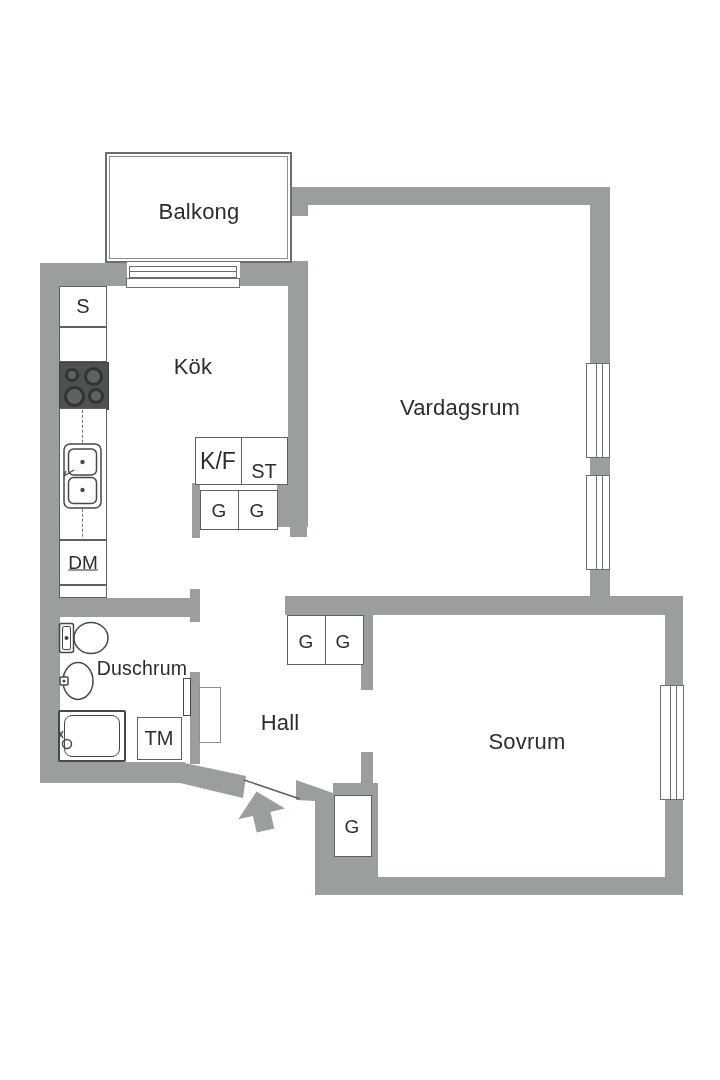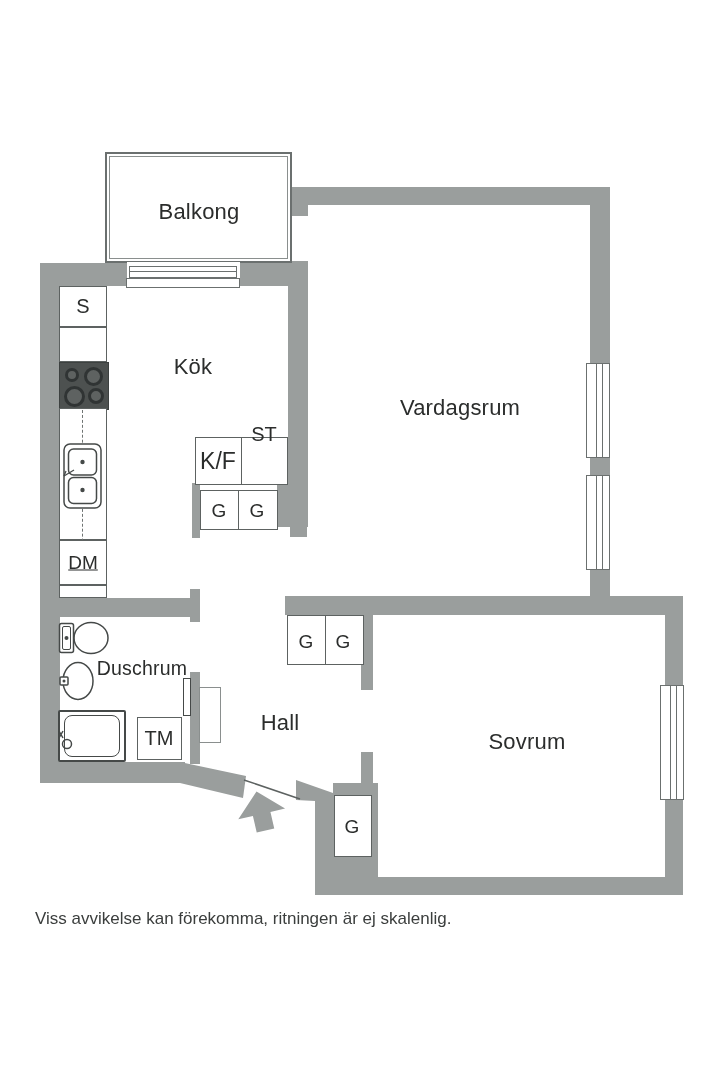--- a/index.html
+++ b/index.html
@@ -141,23 +141,22 @@
 
   <span class="lbl room-lbl" style="left:199px;top:212px;">Balkong</span>
   <span class="lbl room-lbl" style="left:193px;top:367px;">Kök</span>
   <span class="lbl room-lbl" style="left:448px;top:408px;margin-left:12px;">Vardagsrum</span>
   <span class="lbl room-lbl" style="left:142px;top:669px;font-size:19.5px;">Duschrum</span>
   <span class="lbl room-lbl" style="left:280px;top:723px;">Hall</span>
   <span class="lbl room-lbl" style="left:527px;top:742px;">Sovrum</span>
 
   <span class="lbl fix-lbl" style="left:83px;top:306px;font-size:20px;">S</span>
   <span class="lbl fix-lbl" style="left:218px;top:461px;font-size:23px;">K/F</span>
-  <span class="lbl fix-lbl" style="left:264px;top:434px;font-size:20px;">ST</span>
+  <span class="lbl fix-lbl" style="left:264px;top:471px;font-size:20px;">ST</span>
   <span class="lbl fix-lbl" style="left:219px;top:510px;">G</span>
   <span class="lbl fix-lbl" style="left:257px;top:510px;">G</span>
   <span class="lbl fix-lbl" style="left:83px;top:562px;text-decoration:underline;">DM</span>
   <span class="lbl fix-lbl" style="left:159px;top:738px;font-size:20px;">TM</span>
   <span class="lbl fix-lbl" style="left:306px;top:641px;">G</span>
   <span class="lbl fix-lbl" style="left:343px;top:641px;">G</span>
   <span class="lbl fix-lbl" style="left:352px;top:826px;">G</span>
 
-  <div class="disclaimer" style="left:35px;top:909px;">Viss avvikelse kan förekomma, ritningen är ej skalenlig.</div>
 </div>
 
 </body></html>

